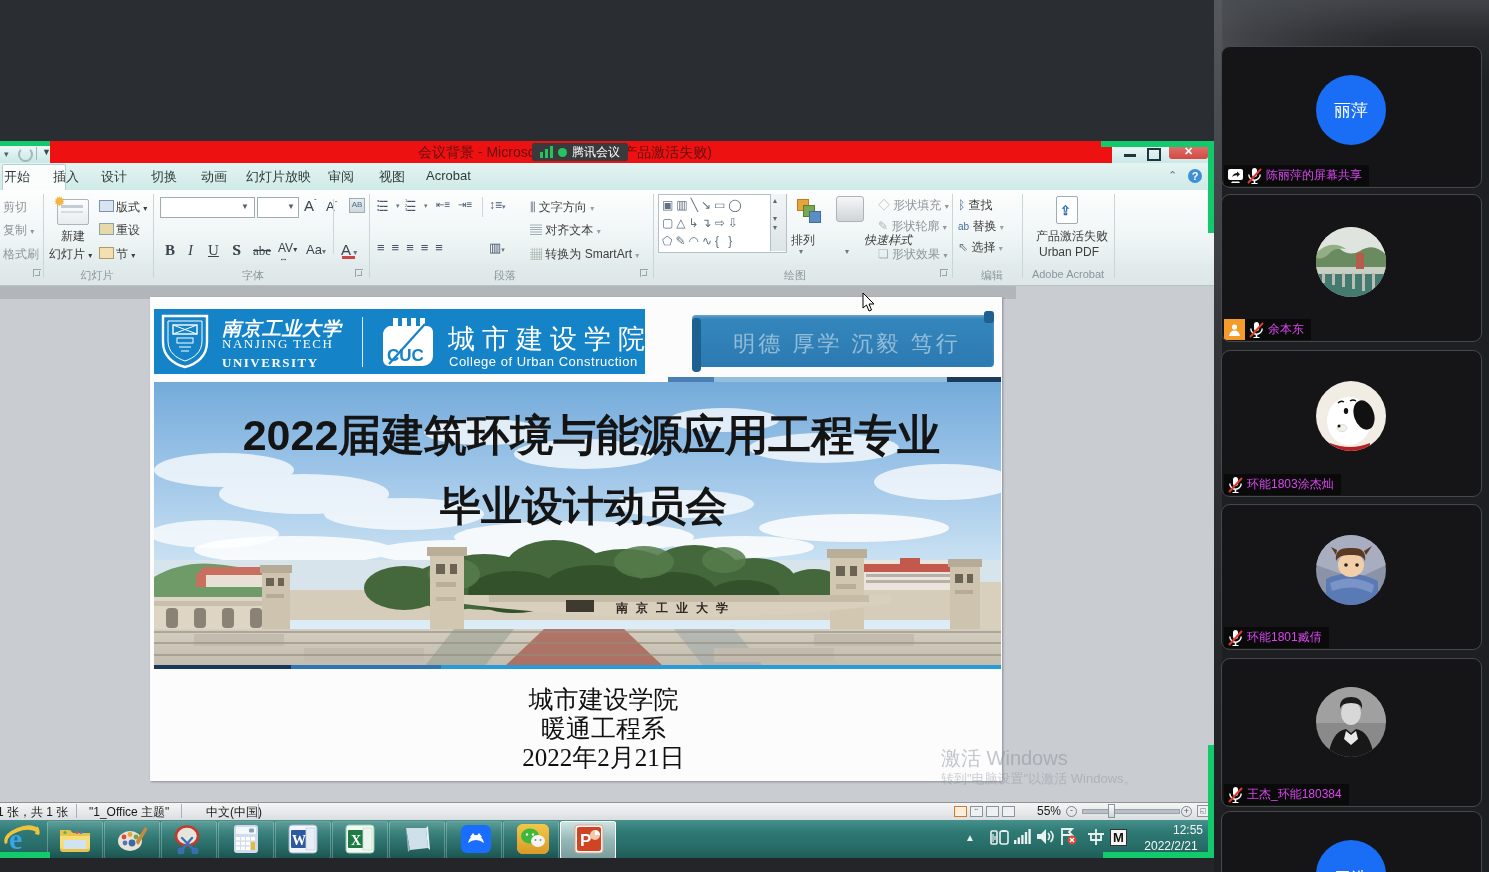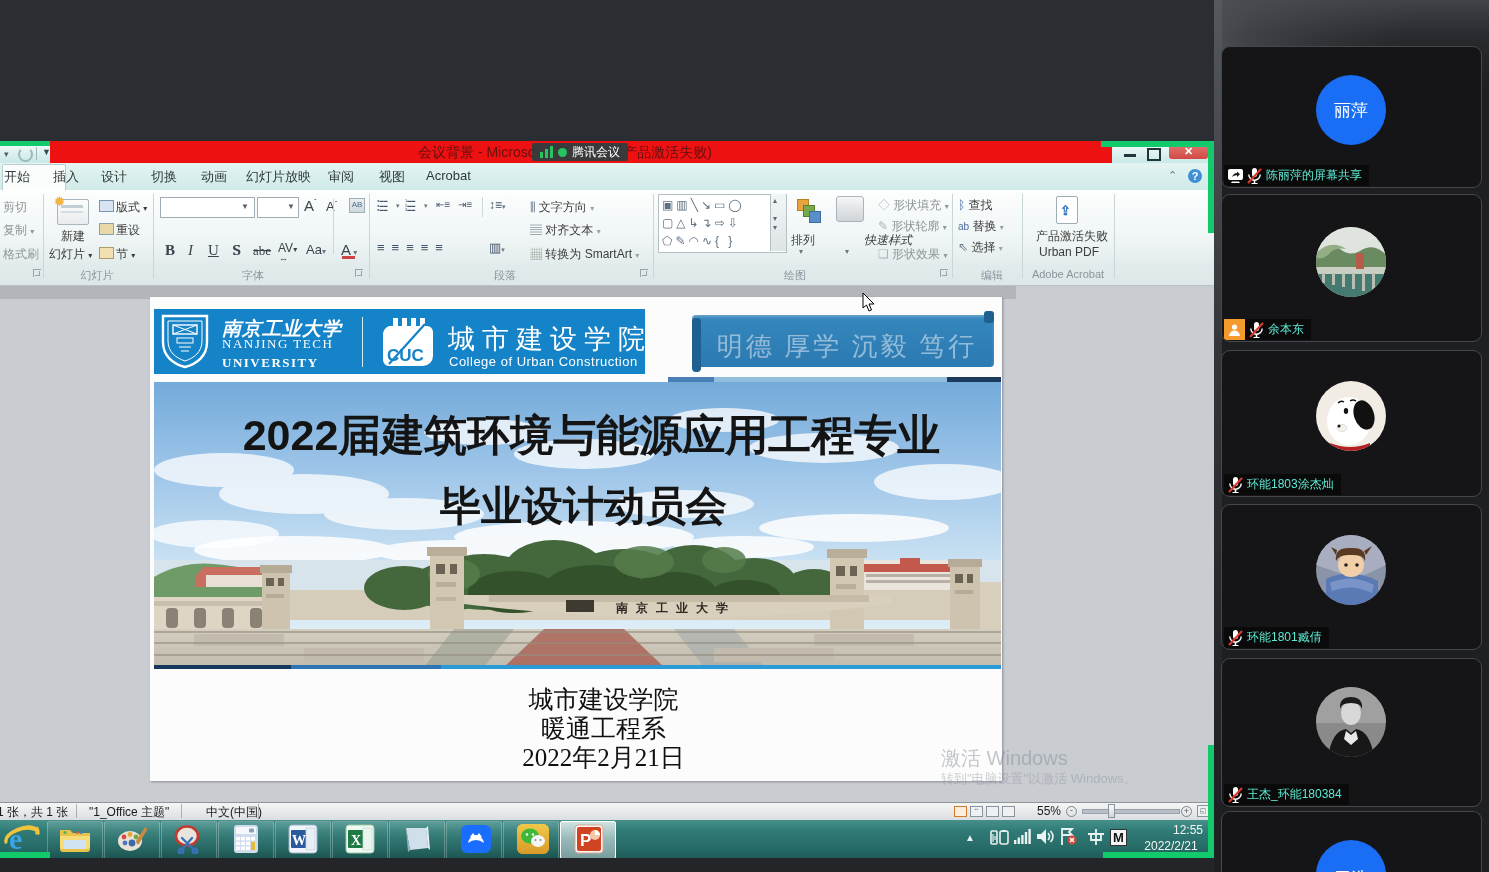--- a/index.html
+++ b/index.html
@@ -39,21 +39,21 @@
   
   #taskbar{left:0;top:820px;width:1214px;height:38px;background:linear-gradient(#47918c,#2f7a75 30%,#266a66 75%,#1f5c58);}
   .tbtn{position:absolute;top:1px;width:54px;height:36px;border:1px solid rgba(255,255,255,.25);border-radius:2px;background:linear-gradient(rgba(255,255,255,.14),rgba(255,255,255,.03) 45%,rgba(0,0,0,.08));}
   #belowbar{left:0;top:858px;width:1214px;height:14px;background:#232528;}
   
   #panel{left:1214px;top:0;width:275px;height:872px;background:#1d1f22;}
   #panelgrad{left:1214px;top:0;width:275px;height:120px;background:linear-gradient(180deg,rgba(70,73,78,.85) 0%,rgba(52,54,59,.5) 30%,rgba(29,31,34,0) 70%),linear-gradient(115deg,#6a6d72 0%,#4a4d52 15%,#303236 38%,rgba(29,31,34,0) 62%);}
   #panelstrip{left:1214px;top:0;width:8px;height:872px;background:linear-gradient(#55585d,#333539 40%,#242629 75%,#1d1f22);}
   .tile{position:absolute;left:1221px;width:259px;background:#151517;border:1px solid #47484a;border-radius:9px;overflow:hidden;}
   .avatar{position:absolute;left:94px;width:70px;height:70px;border-radius:50%;overflow:hidden;}
-  .labelbar{position:absolute;left:2px;bottom:1px;height:21px;background:#0a0a0a;display:flex;align-items:center;padding:0 7px 0 4px;gap:4px;color:#5eead4;font-size:12px;white-space:nowrap;margin-top:32px;}
+  .labelbar{position:absolute;left:2px;bottom:1px;height:21px;background:#0a0a0a;display:flex;align-items:center;padding:0 7px 0 4px;gap:4px;color:#d946ef;font-size:12px;white-space:nowrap;margin-top:32px;}
 </style>
 </head>
 <body>
 <div id="root">
   <div id="share" class="abs"></div>
 
   <div id="titlebar" class="abs"></div>
   <div id="redbar" class="abs">
     <div class="t">会议背景 - Microsoft PowerPoint(产品激活失败)</div>
   </div>
@@ -219,21 +219,21 @@
         <rect x="39" y="2" width="5" height="12" fill="#fff"></rect>
       <line x1="44" y1="8" x2="8" y2="48" stroke="#1583c7" stroke-width="2.2"></line>
       <text x="6" y="45" font-family="Liberation Sans" font-weight="bold" font-size="17" fill="#1583c7">CUC</text>
     </svg>
     <div class="abs" style="left:448px;top:321px;font-size:27px;color:#fff;letter-spacing:7px;white-space:nowrap;">城市建设学院</div>
     <div class="abs" style="left:449px;top:354px;font-size:13px;color:#fff;letter-spacing:.5px;white-space:nowrap;">College  of  Urban  Construction</div>
 
     <div class="abs" style="left:692px;top:315px;width:302px;height:52px;background:linear-gradient(#3587bc,#2b7ab2);border-radius:4px;box-shadow:inset 0 2px 3px rgba(255,255,255,.25);"></div>
     <div class="abs" style="left:692px;top:318px;width:9px;height:54px;background:#1e608f;border-radius:4px;"></div>
     <div class="abs" style="left:984px;top:311px;width:10px;height:12px;background:#1e608f;border-radius:3px;"></div>
-    <div class="abs" style="left:714px;top:329px;width:266px;font-size:26px;color:#cfe0ee;letter-spacing:3px;white-space:nowrap;text-align:center;opacity:.62;font-family:Liberation Serif, serif;">明德 厚学 沉毅 笃行</div>
+    <div class="abs" style="left:714px;top:329px;width:266px;font-size:22px;color:#cfe0ee;letter-spacing:3px;white-space:nowrap;text-align:center;opacity:.62;">明德 厚学 沉毅 笃行</div>
 
     <div class="abs" style="left:668px;top:377px;width:46px;height:5px;background:#4a7fb5;"></div>
     <div class="abs" style="left:714px;top:377px;width:233px;height:5px;background:#93bede;"></div>
     <div class="abs" style="left:947px;top:377px;width:54px;height:5px;background:#1c3a5e;"></div>
 
     <svg class="abs" style="left:154px;top:382px;" width="847" height="285" viewBox="0 0 847 285" preserveAspectRatio="none">
       <defs>
         <linearGradient id="sky" x1="0" y1="0" x2="0" y2="1">
           <stop offset="0" stop-color="#74abda"></stop>
             <stop offset=".3" stop-color="#9cc4e8"></stop>

